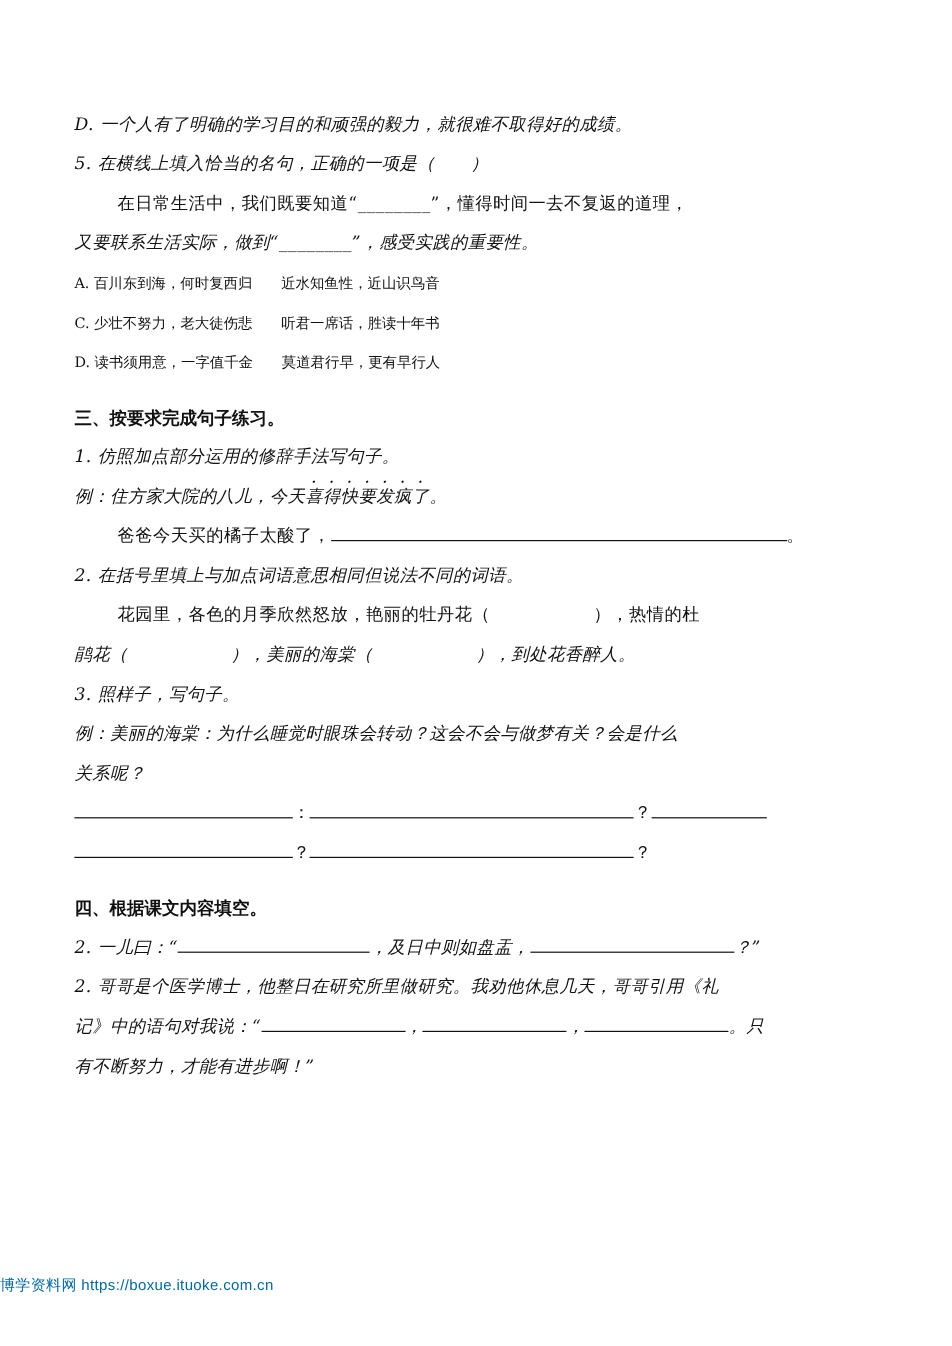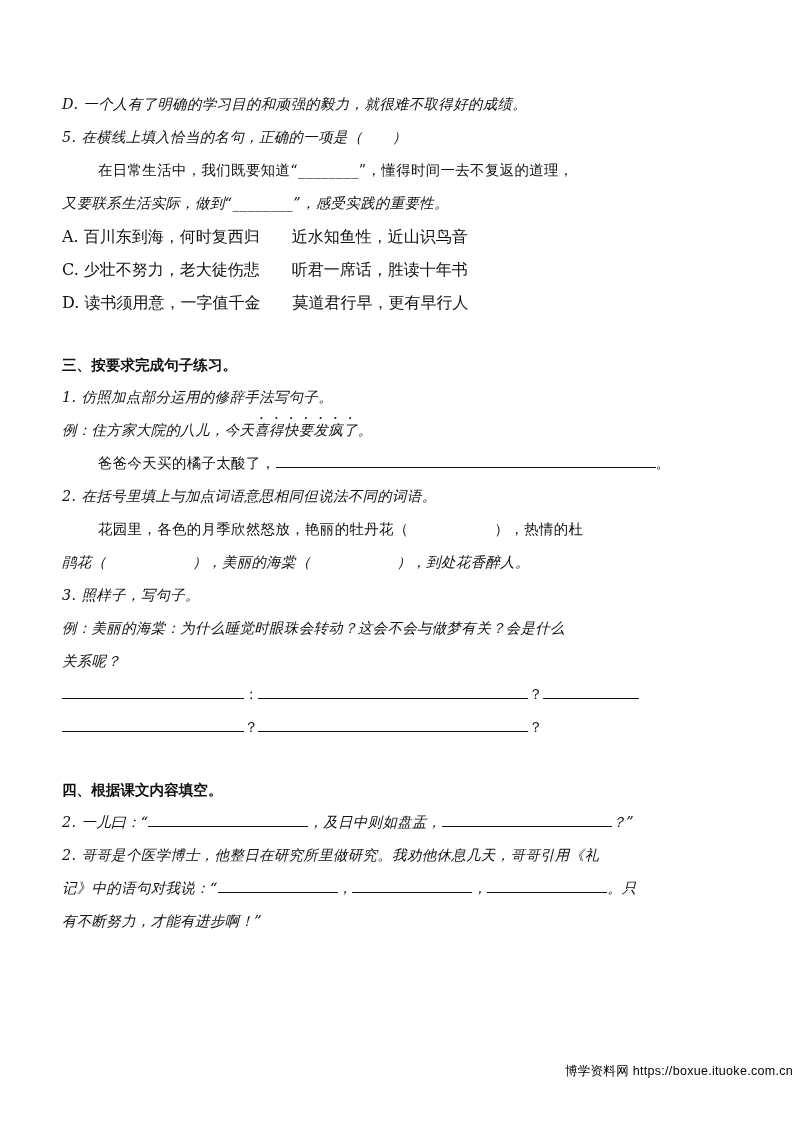--- a/index.html
+++ b/index.html
@@ -28,24 +28,24 @@
     letter-spacing: 0.4px;
     white-space: pre-wrap;
     word-break: break-all;
   }
   .indent1 { text-indent: 0; font-style: italic; }
   .indent2 { text-indent: 36px; }
   .heading {
     font-size: 14.6px;
     font-weight: bold;
     line-height: 33px;
-    margin-top: 29px;
+    margin-top: 13px;
   }
   .opt-row {
-    font-size: 16px;
+    font-size: 12px;
     line-height: 33px;
     white-space: pre;
   }
   .dotted {
     position: relative;
   }
   .dotted::after {
     content: "·";
     position: absolute;
     left: 50%;
@@ -61,24 +61,24 @@
     height: 15px;
   }
   .ul-paren {
     display: inline-block;
     width: 86px;
   }
   .watermark {
     position: absolute;
     left: 0;
     width: 100%;
-    text-align: right;
+    text-align: left;
     bottom: 42px;
     font-size: 12.5px;
-    color: #000000;
+    color: #0369a1;
     font-family: "Liberation Sans", sans-serif;
     letter-spacing: 0.3px;
   }
   .answer-line {
     font-size: 14.4px;
     line-height: 33px;
     white-space: pre;
   }
 </style>
 </head>

